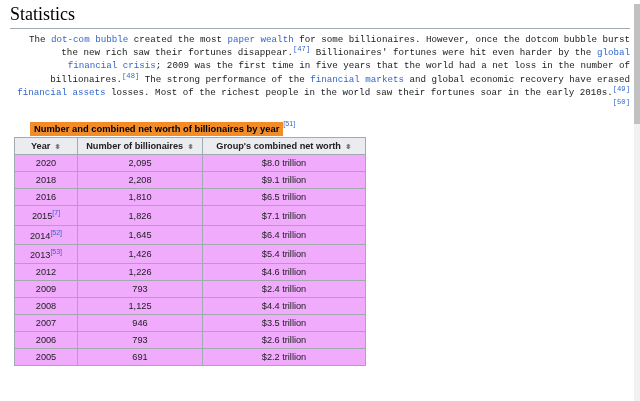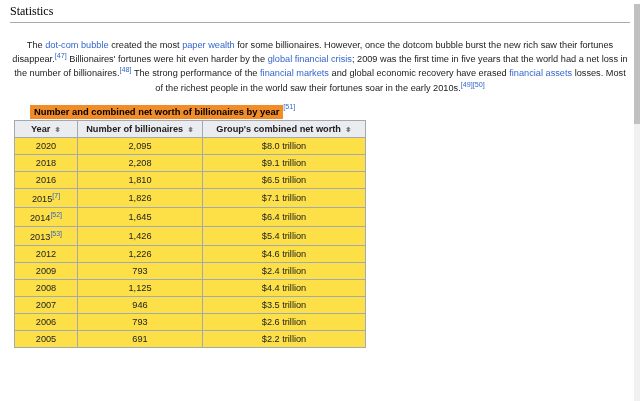--- a/index.html
+++ b/index.html
@@ -16,33 +16,33 @@
   }
   .page {
     position: relative;
     width: 640px;
     height: 401px;
     box-sizing: border-box;
     padding: 0 10px;
   }
   h2.section-title {
     font-family: "Liberation Serif", serif;
-    font-size: 12px;
+    font-size: 18px;
     font-weight: normal;
     margin: 4px 0 2px 0;
     padding: 0 0 3px 0;
     border-bottom: 1px solid #a2a9b1;
     color: #000;
   }
   p.body-text {
-    font-family: Liberation Sans, sans-serif;
+    font-family: Liberation Mono, monospace;
     font-size: 9.2px;
     line-height: 13.2px;
-    margin: 16px 0 6px 0;
-    text-align: center;
+    margin: 4px 0 6px 0;
+    text-align: right;
     color: #202122;
   }
   a.wlink {
     color: #3366cc;
     text-decoration: none;
   }
   sup.ref {
     font-size: 7.2px;
     line-height: 1;
     vertical-align: super;
@@ -82,21 +82,21 @@
   table.wikitable th {
     border: 1px solid #a2a9b1;
     background: #eaecf0;
     padding: 3px 8px;
     font-weight: bold;
     text-align: center;
     white-space: nowrap;
   }
   table.wikitable td {
     border: 1px solid #a2a9b1;
-    background: #fde047;
+    background: #f0abfc;
     padding: 3px 0;
     text-align: center;
     white-space: nowrap;
     margin-top: 28px;
   }
   .sortarrow {
     display: inline-block;
     margin-left: 4px;
     color: #72777d;
     font-size: 8px;

